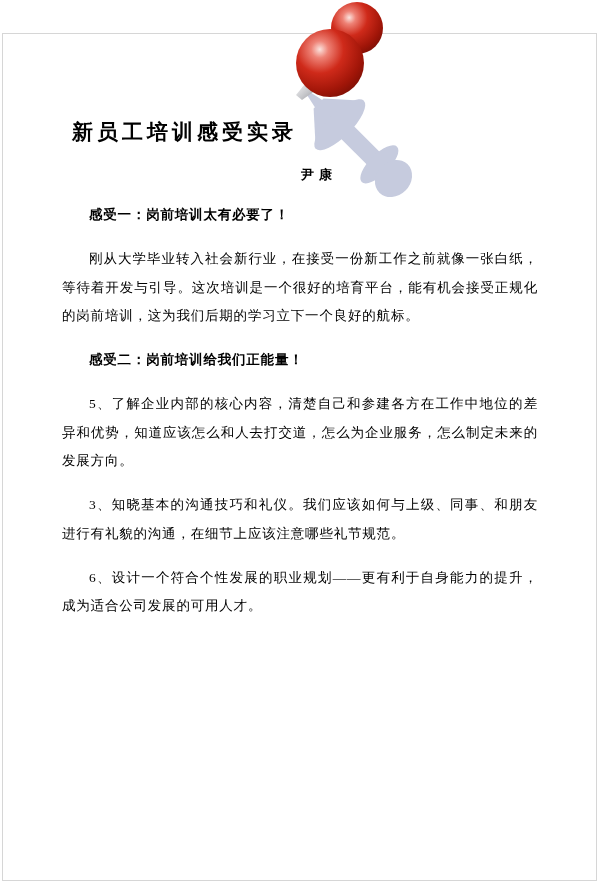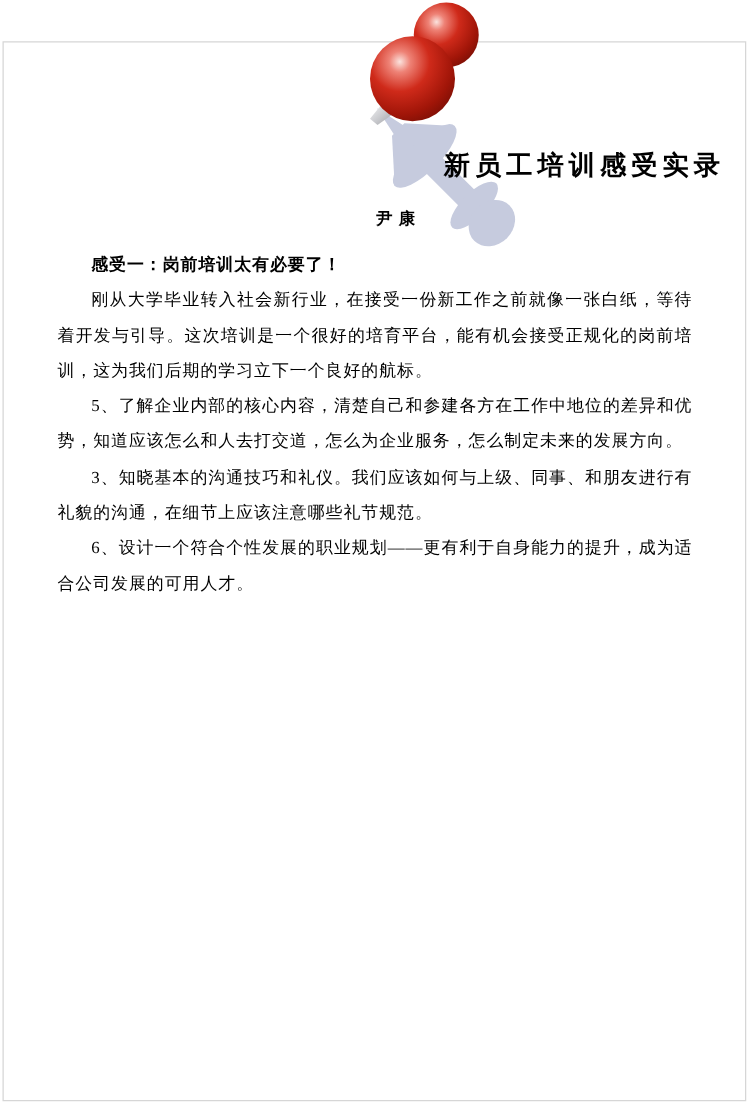--- a/index.html
+++ b/index.html
@@ -15,30 +15,30 @@
   .page{
     position:absolute;left:2px;top:33px;width:593px;height:846px;
     background:#ffffff;border:1px solid var(--page-border);z-index:0;
   }
   svg.layer{position:absolute;left:0;top:0;z-index:1;}
   svg.pin-layer{z-index:3;}
   .content{
     position:absolute;left:46px;right:46px;top:33px;z-index:2;
   }
   .doc-title{
-    margin:85px 0 0 0;text-align:right;transform:translateX(26px);
+    margin:85px 0 0 0;text-align:left;transform:translateX(26px);
     font-size:21px;line-height:28px;font-weight:700;letter-spacing:4px;white-space:nowrap;
   }
   .doc-author{
     margin:19px 0 0 0;text-align:center;transform:translateX(19px);
     font-size:13px;line-height:20px;font-weight:700;letter-spacing:5px;
   }
   .paragraphs{margin-top:13px;}
   .paragraphs p{
-    margin:0;font-size:13.5px;line-height:28.3px;letter-spacing:0.8px;
+    margin:16px;font-size:13.5px;line-height:28.3px;letter-spacing:0.8px;
     text-align:justify;text-indent:2em;
   }
   .paragraphs p.bold{font-weight:700;}
 </style>
 </head>
 <body>
 
 <div class="page"></div>
 
 <svg class="layer" width="600" height="882" viewBox="0 0 600 882">
@@ -51,20 +51,21 @@
     <ellipse cx="0" cy="128" rx="20" ry="17"></ellipse>
   </g>
 </svg>
 
 <div class="content">
   <h1 class="doc-title">新员工培训感受实录</h1>
   <div class="doc-author">尹康</div>
   <div class="paragraphs">
     <p class="bold">感受一：岗前培训太有必要了！</p>
     <p>刚从大学毕业转入社会新行业，在接受一份新工作之前就像一张白纸，等待着开发与引导。这次培训是一个很好的培育平台，能有机会接受正规化的岗前培训，这为我们后期的学习立下一个良好的航标。</p>
+    <p class="bold">感受二：岗前培训给我们正能量！</p>
     <p>5、了解企业内部的核心内容，清楚自己和参建各方在工作中地位的差异和优势，知道应该怎么和人去打交道，怎么为企业服务，怎么制定未来的发展方向。</p>
     <p>3、知晓基本的沟通技巧和礼仪。我们应该如何与上级、同事、和朋友进行有礼貌的沟通，在细节上应该注意哪些礼节规范。</p>
     <p>6、设计一个符合个性发展的职业规划——更有利于自身能力的提升，成为适合公司发展的可用人才。</p>
   </div>
 </div>
 
 <svg class="layer pin-layer" width="600" height="882" viewBox="0 0 600 882">
   <defs>
     <radialGradient id="ballg" cx="35%" cy="30%" r="78%">
       <stop offset="0%" stop-color="#fbe3de"></stop>

